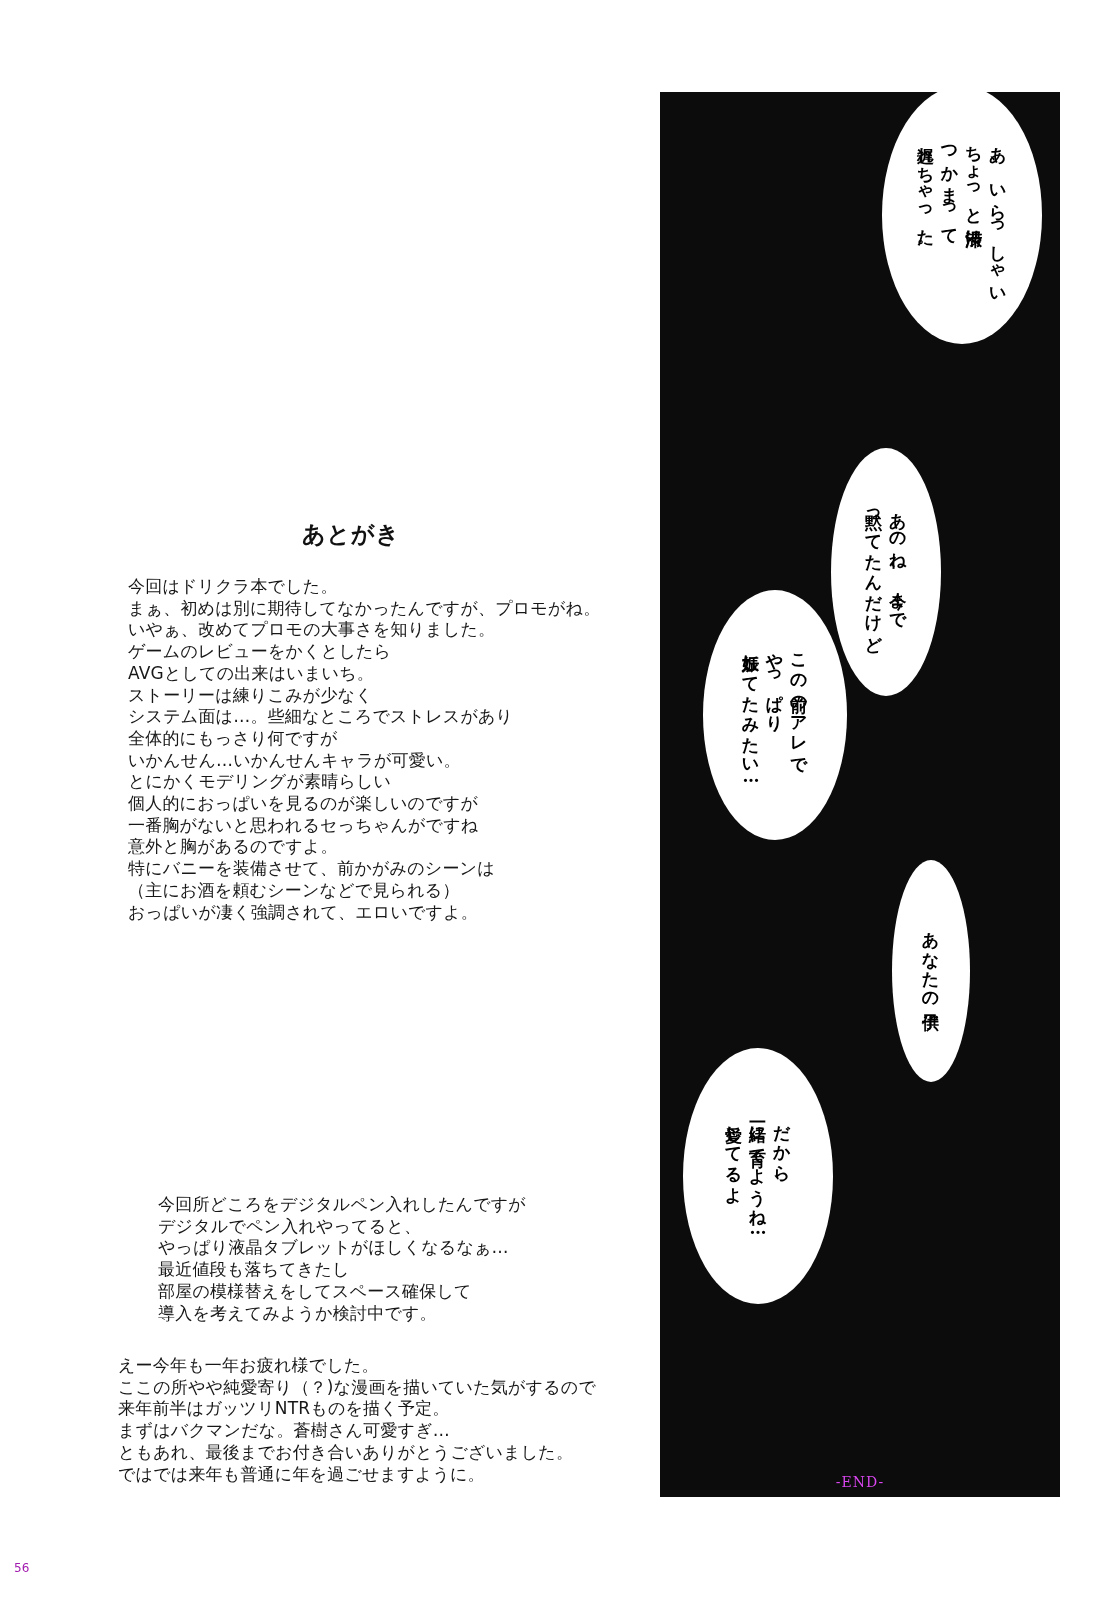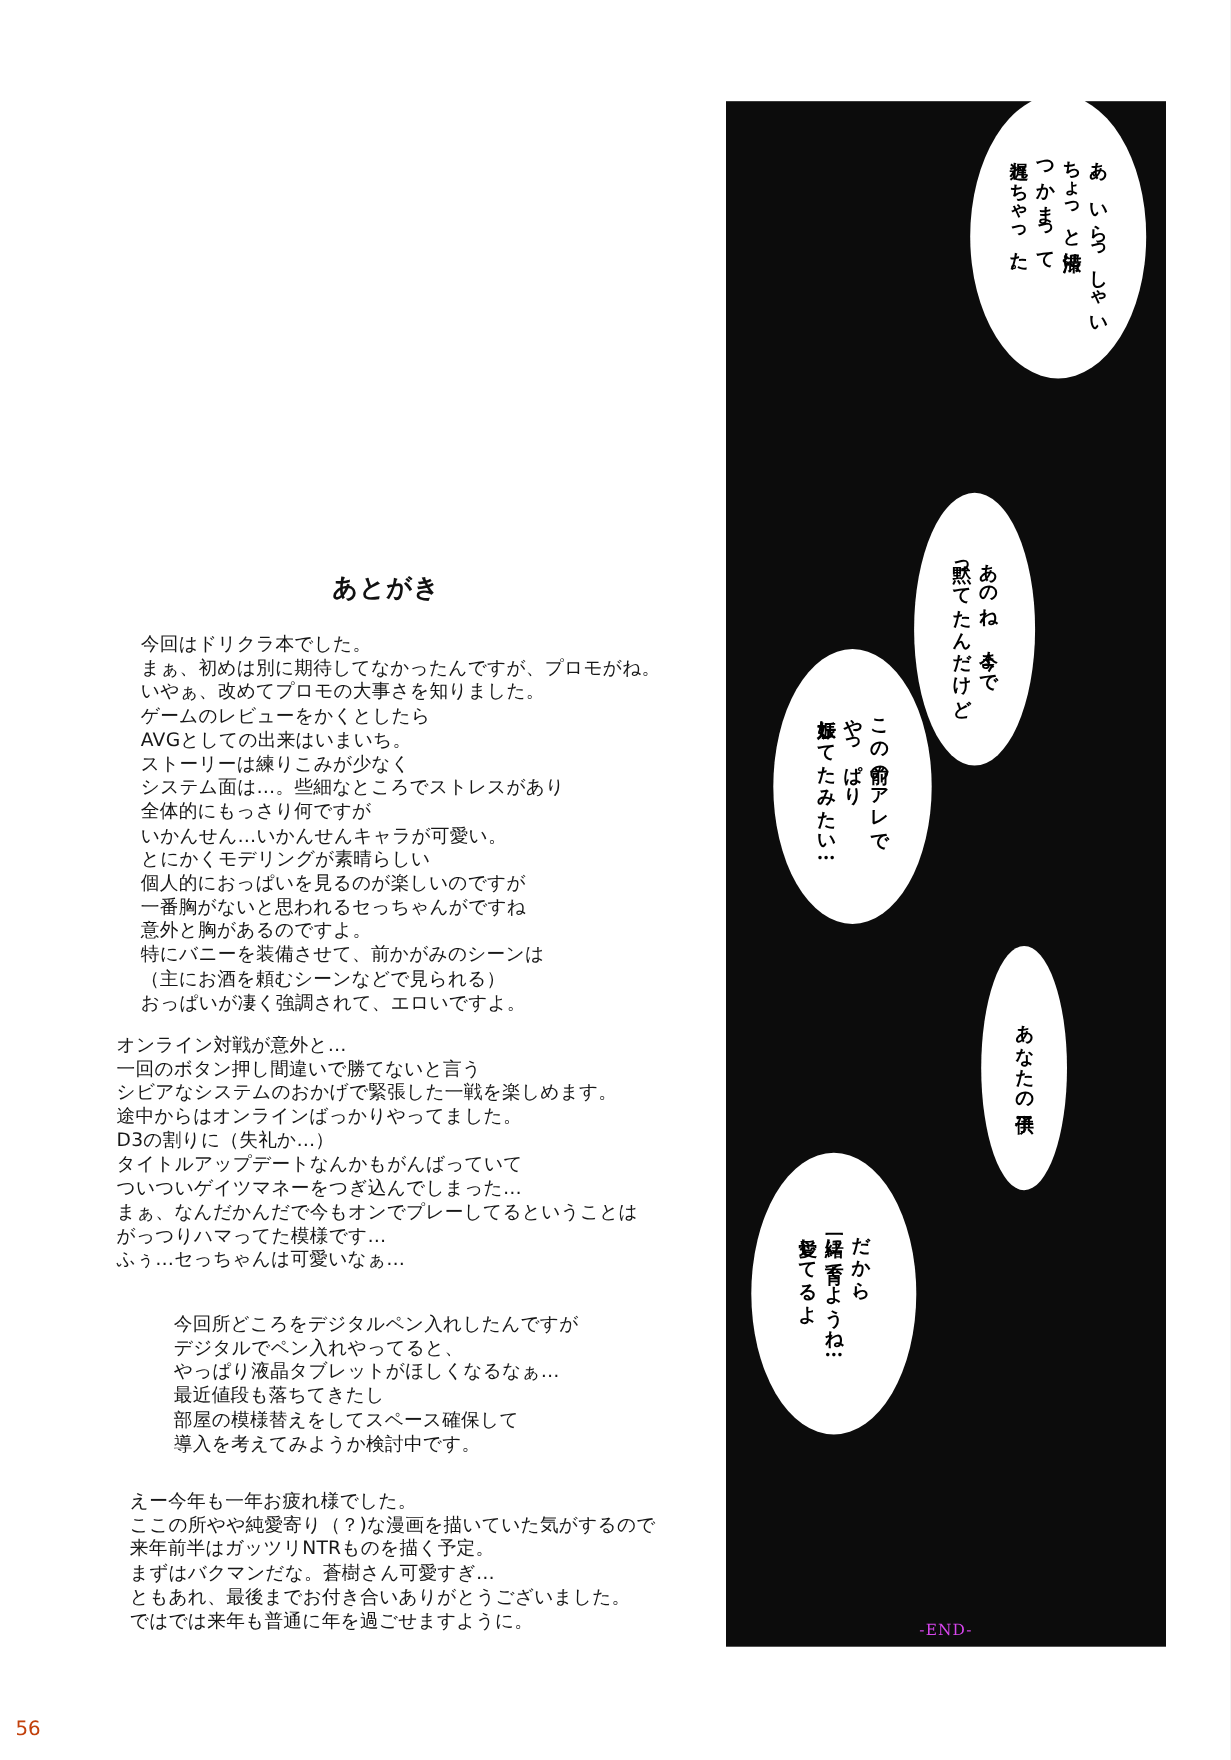--- a/index.html
+++ b/index.html
@@ -34,22 +34,22 @@
     letter-spacing: 0.2px;
   }
   .par-1 { left: 106px; top: 576px; margin-left: 22px; }
   .par-2 { left: 106px; top: 940px; }
   .par-3 { left: 117px; top: 1194px; margin-left: 41px; }
   .par-4 { left: 118px; top: 1355px; }
   .page-number {
     position: absolute;
     left: 14px;
     top: 1561px;
-    font-size: 18px;
-    color: #c2410c;
+    font-size: 12px;
+    color: #a21caf;
   }
   .panel {
     position: absolute;
     left: 660px;
     top: 92px;
     width: 400px;
     height: 1405px;
     background: #0c0c0c;
   }
   .bubble {
@@ -107,30 +107,20 @@
 全体的にもっさり何ですが
 いかんせん…いかんせんキャラが可愛い。
 とにかくモデリングが素晴らしい
 個人的におっぱいを見るのが楽しいのですが
 一番胸がないと思われるセっちゃんがですね
 意外と胸があるのですよ。
 特にバニーを装備させて、前かがみのシーンは
 （主にお酒を頼むシーンなどで見られる）
 おっぱいが凄く強調されて、エロいですよ。</div>
 
-  <div class="body-par par-2">オンライン対戦が意外と…
-一回のボタン押し間違いで勝てないと言う
-シビアなシステムのおかげで緊張した一戦を楽しめます。
-途中からはオンラインばっかりやってました。
-D3の割りに（失礼か…）
-タイトルアップデートなんかもがんばっていて
-ついついゲイツマネーをつぎ込んでしまった…
-まぁ、なんだかんだで今もオンでプレーしてるということは
-がっつりハマってた模様です…
-ふぅ…セっちゃんは可愛いなぁ…</div>
 
   <div class="body-par par-3">今回所どころをデジタルペン入れしたんですが
 デジタルでペン入れやってると、
 やっぱり液晶タブレットがほしくなるなぁ…
 最近値段も落ちてきたし
 部屋の模様替えをしてスペース確保して
 導入を考えてみようか検討中です。</div>
 
   <div class="body-par par-4">えー今年も一年お疲れ様でした。
 ここの所やや純愛寄り（？)な漫画を描いていた気がするので

